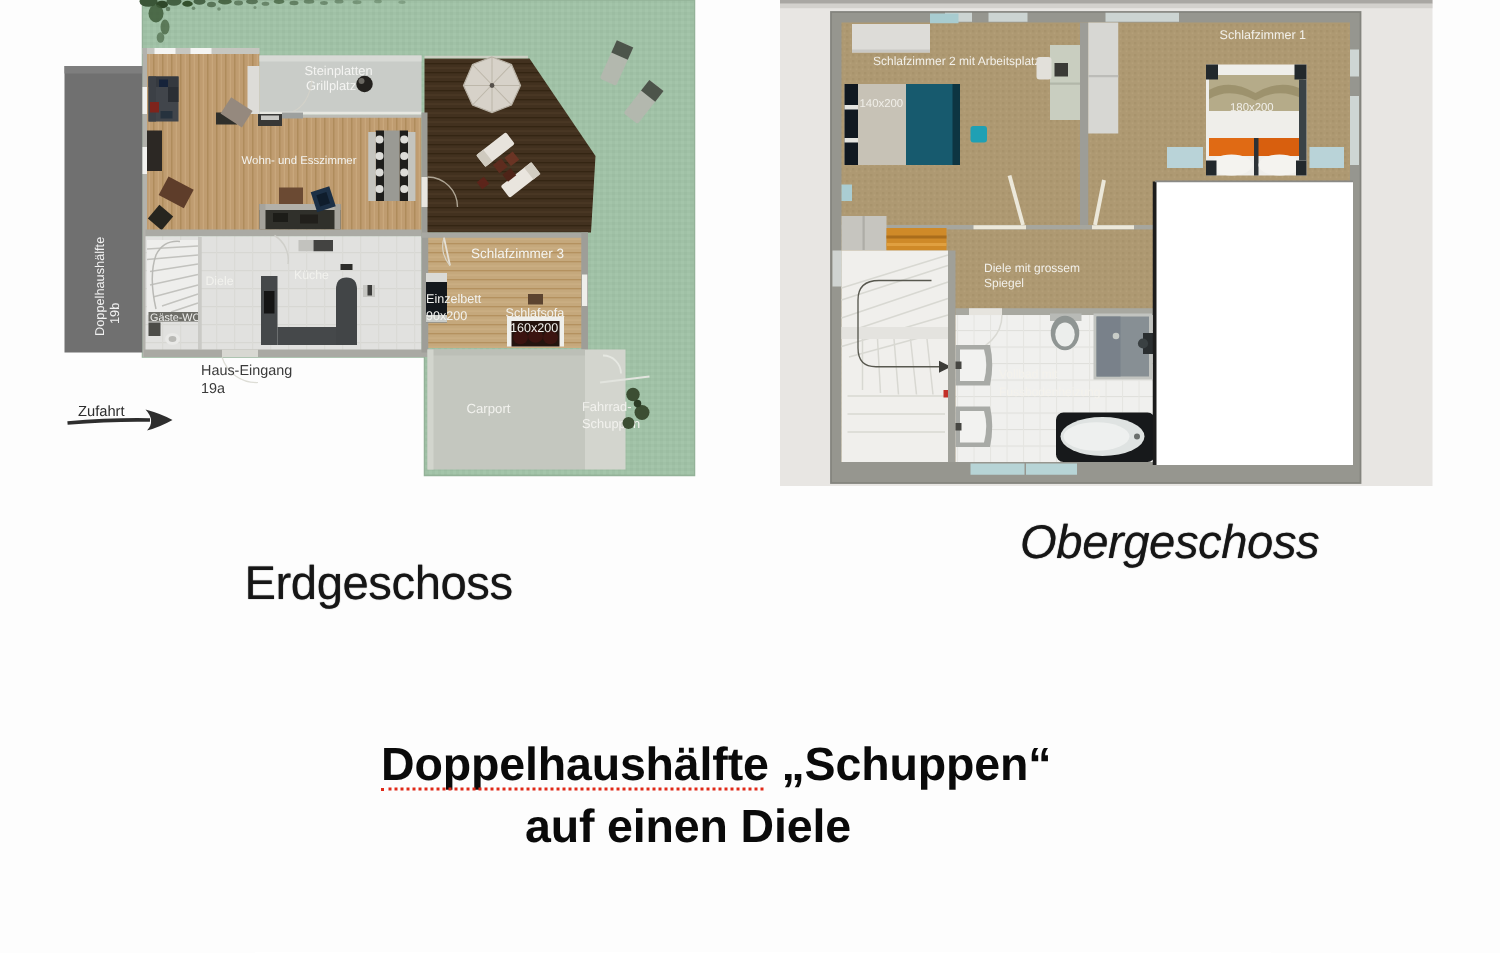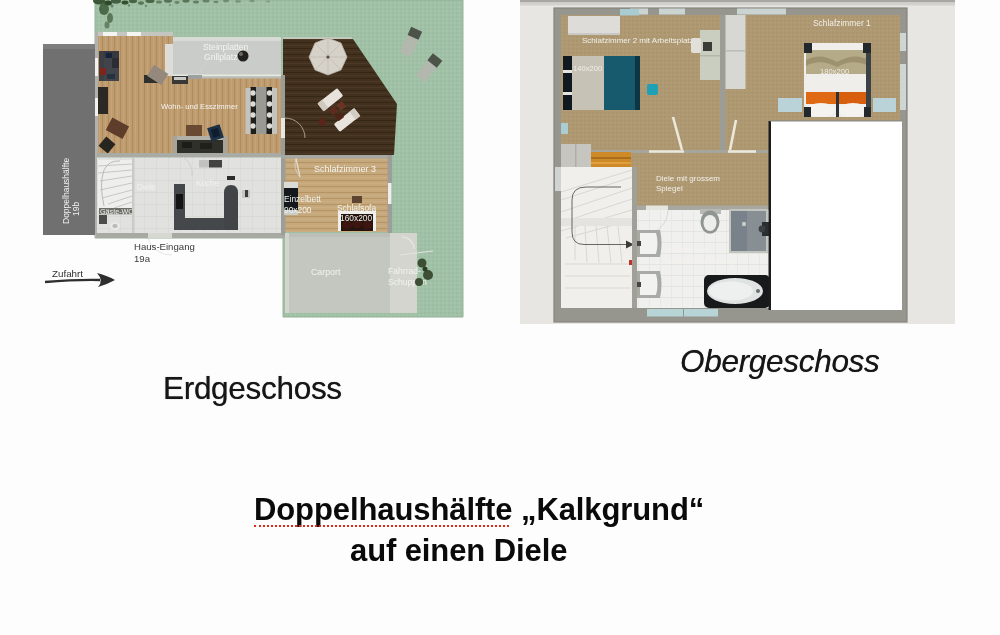--- a/index.html
+++ b/index.html
@@ -537,18 +537,18 @@
 <rect x="770" y="121" width="132" height="189" fill="#ffffff"></rect>
 <rect x="768.5" y="121" width="2.5" height="189" fill="#1c1c1c"></rect>
 <rect x="770" y="120.3" width="132" height="1.2" fill="#8a8a86"></rect>
 
 </svg>
 
 <div class="cap" style="left:163px;top:343px;margin-top:27px;">Erdgeschoss</div>
 
 <div class="cap" style="left:680px;top:343px;font-style:italic;">Obergeschoss</div>
 
-<div class="title" style="left:254px;top:492px;">Doppelhaushälfte „Kalkgrund“</div>
+<div class="title" style="left:254px;top:492px;">Doppelhaushälfte „Schuppen“</div>
 
 <div id="redline"></div>
 
 <div class="title" style="left:350px;top:533px;">auf einen Diele</div>
 </div>
 
 </body></html>

